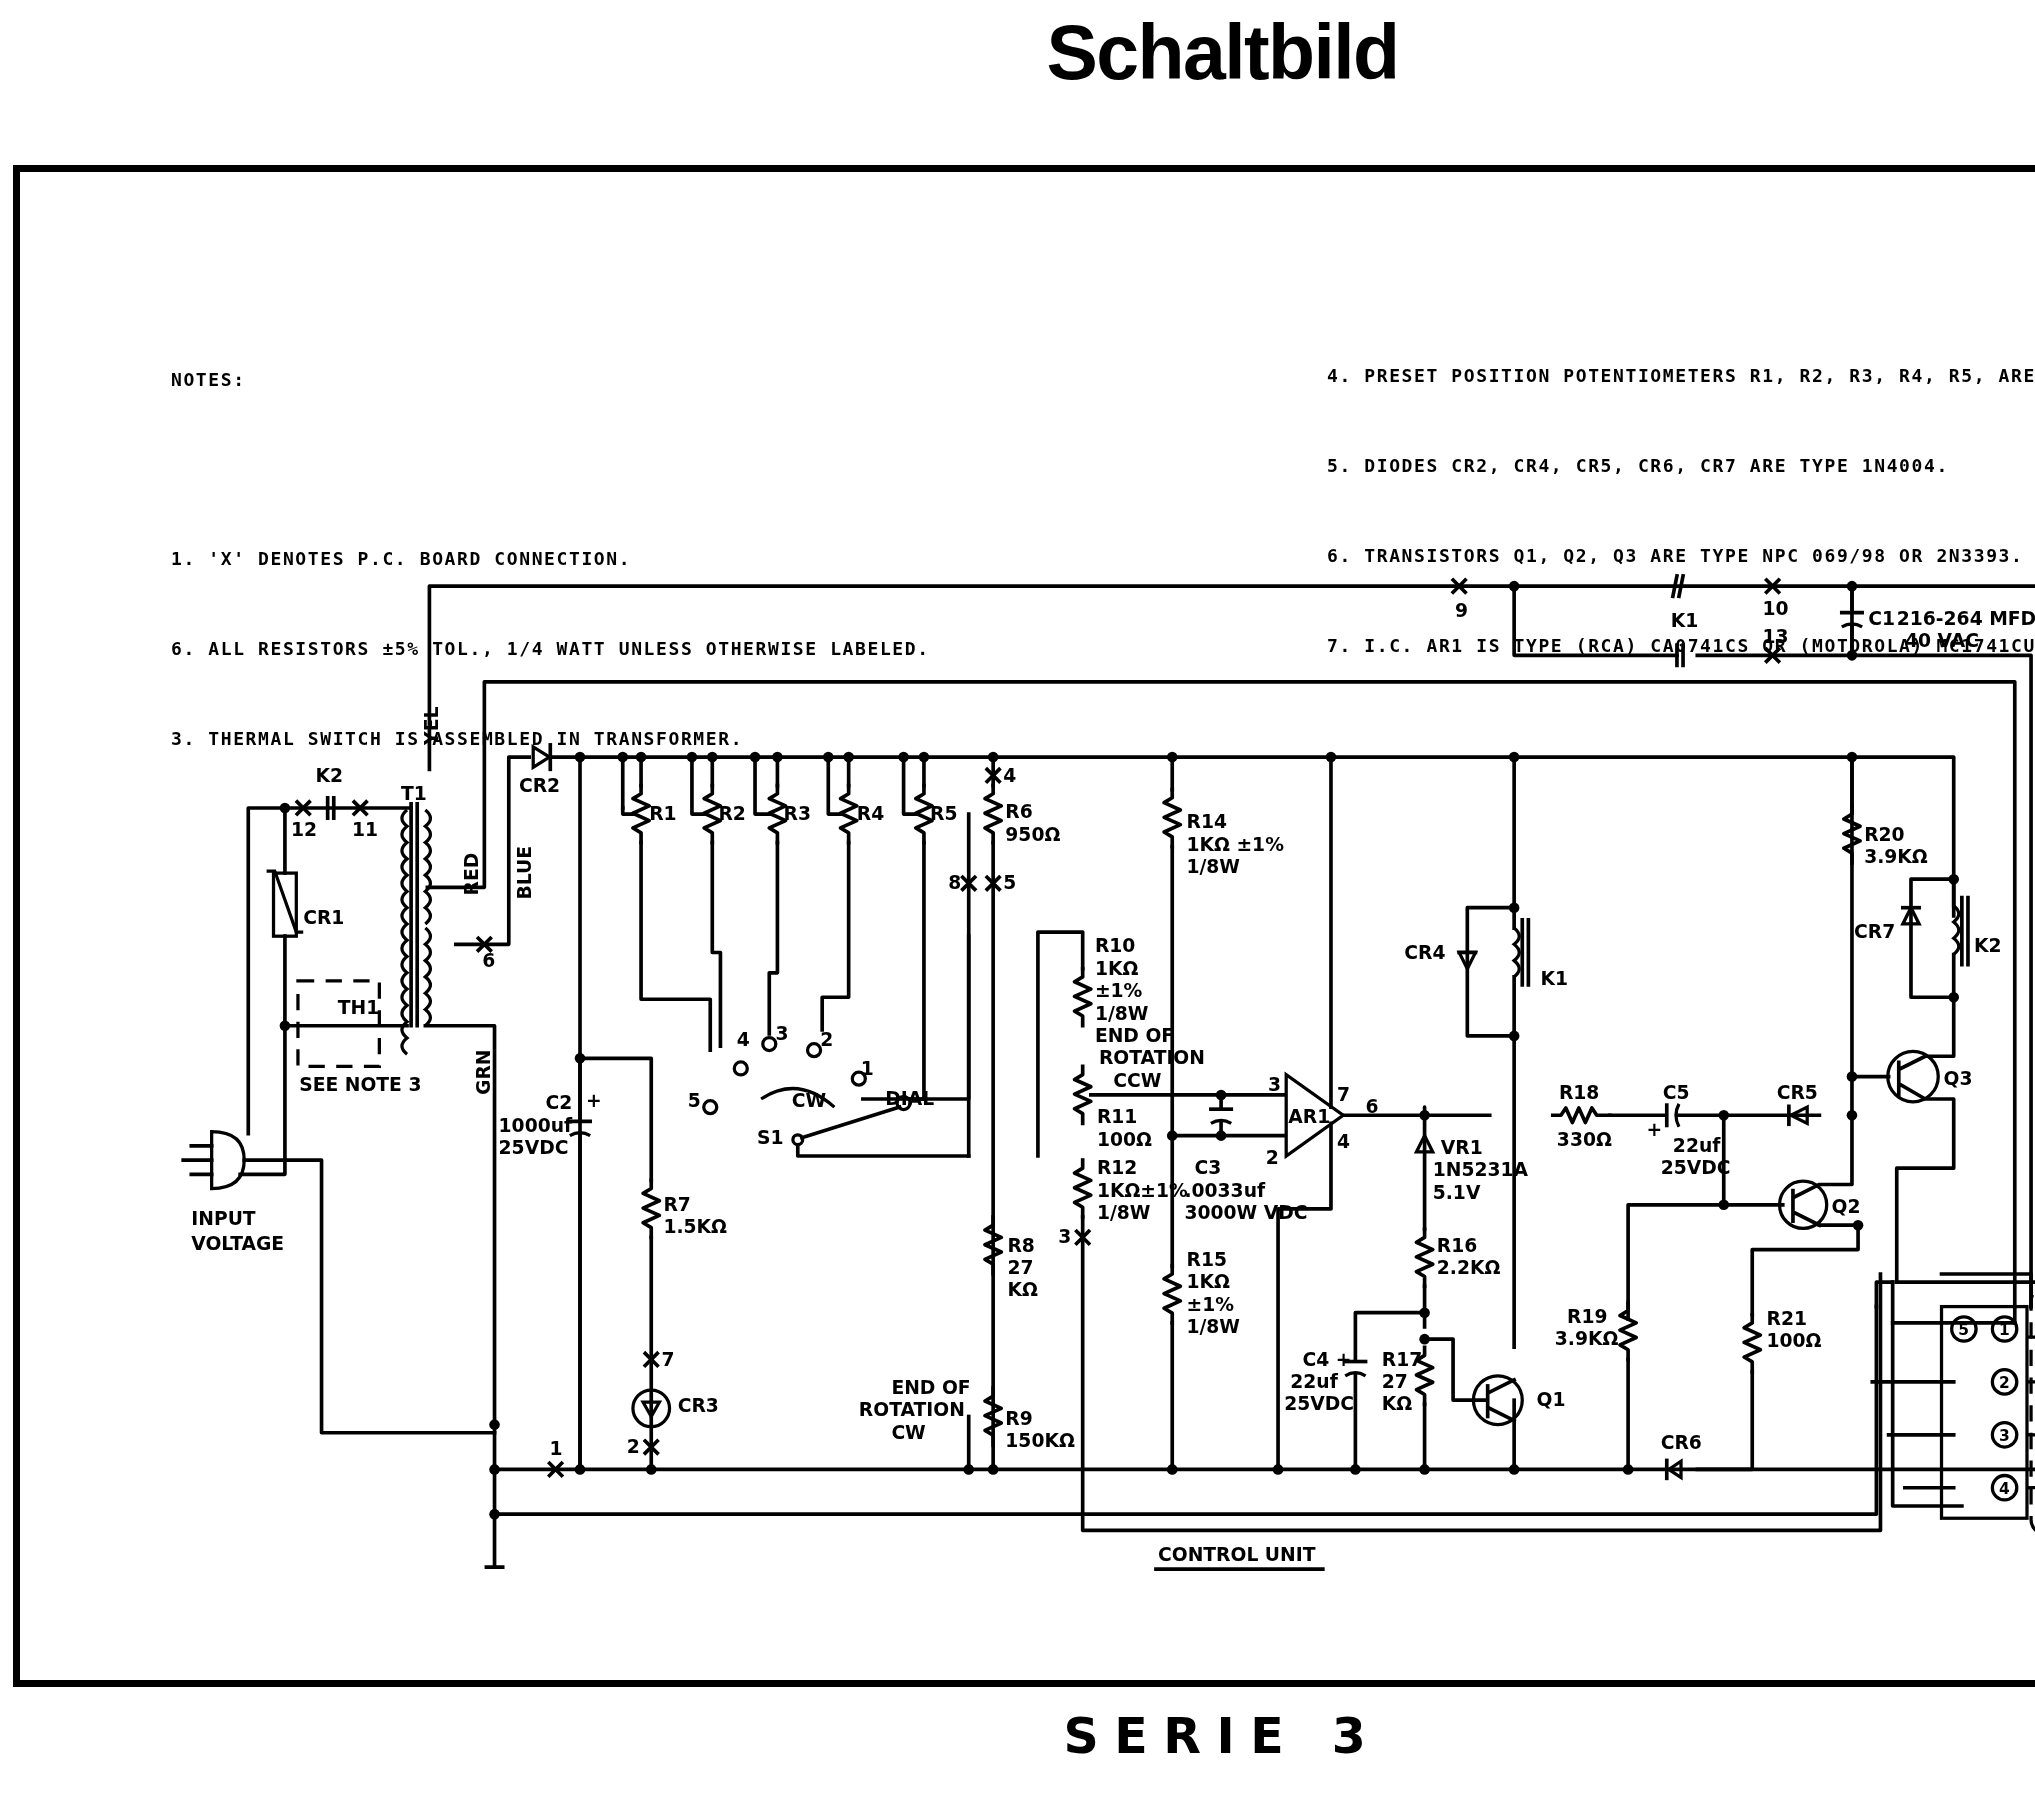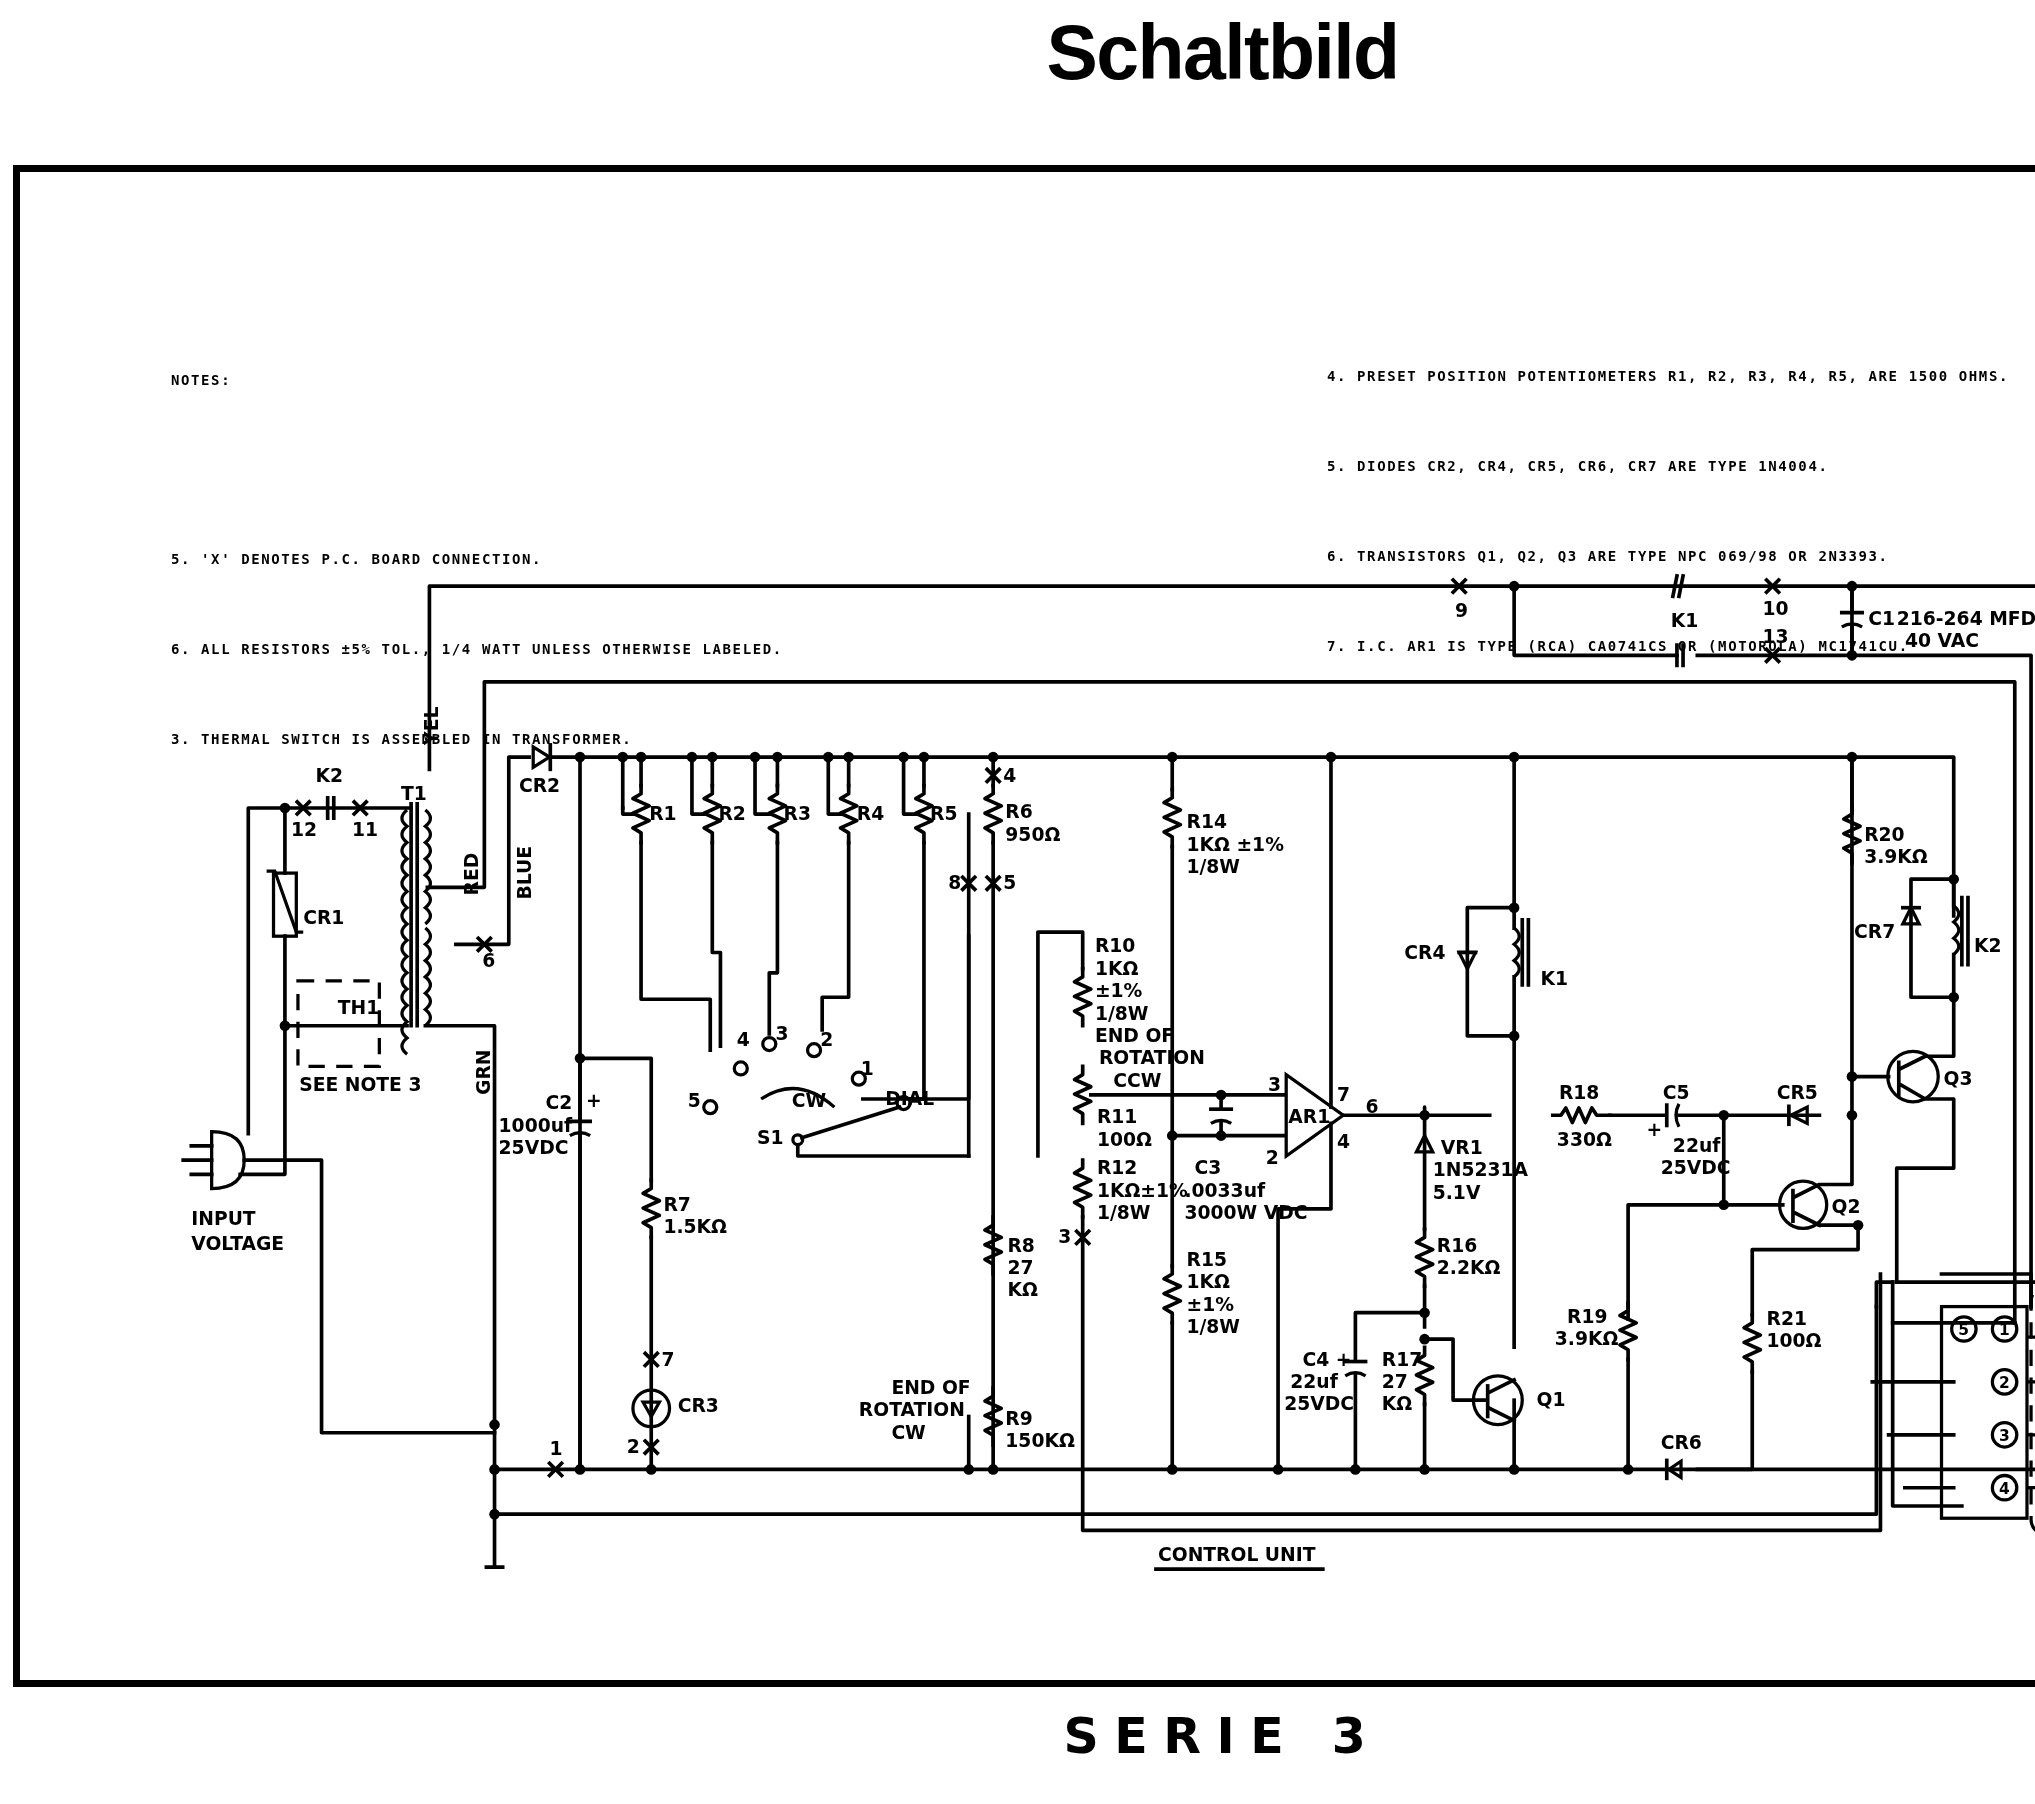--- a/index.html
+++ b/index.html
@@ -1,36 +1,36 @@
 <!DOCTYPE html>
 <html style="font-size:6.5px"><head>
 <meta charset="utf-8">
 <style>
   html,body{margin:0;padding:0;background:#fff;}
   body{width:2445px;height:1804px;position:relative;overflow:hidden;font-family:"DejaVu Sans",sans-serif;color:#000;}
   .title{position:absolute;left:0;width:2445px;top:8.1px;text-align:center;font-family:"Liberation Sans",sans-serif;font-weight:bold;font-size:77px;letter-spacing:-1.6px;}
   .serie{position:absolute;left:0;width:2445px;top:1708px;text-align:center;font-family:"DejaVu Sans",sans-serif;font-weight:bold;font-size:49px;letter-spacing:15.5px;}
   .frame{position:absolute;left:13px;top:165px;width:2423px;height:1522px;border:7.3px solid #000;box-sizing:border-box;}
-  .notes{position:absolute;font-family:"DejaVu Sans Mono",monospace;font-size:14px;font-weight:bold;letter-spacing:1.6px;white-space:pre;line-height:30px;}
+  .notes{position:absolute;font-family:"DejaVu Sans Mono",monospace;font-size:18px;font-weight:bold;letter-spacing:1.6px;white-space:pre;line-height:30px;}
   svg{position:absolute;left:0;top:0;}
   svg text{font-family:"DejaVu Sans",sans-serif;font-weight:bold;fill:#000;}
   .w{stroke:#000;stroke-width:9;fill:none;stroke-linejoin:round;stroke-linecap:square;}
   .wt{stroke:#000;stroke-width:8;fill:none;}
   .dash{stroke:#000;stroke-width:8;fill:none;stroke-dasharray:40 28;}
   .dot{fill:#000;}
 </style>
 </head>
 <body>
 
 <div class="title">Schaltbild</div>
 
 <div class="notes" style="left:171px;top:305px;">
   <div>NOTES:</div>
   <div style="height:29px"></div>
-  <div>5. 'X' DENOTES P.C. BOARD CONNECTION.</div>
+  <div>1. 'X' DENOTES P.C. BOARD CONNECTION.</div>
   <div>6. ALL RESISTORS ±5% TOL., 1/4 WATT UNLESS OTHERWISE LABELED.</div>
   <div>3. THERMAL SWITCH IS ASSEMBLED IN TRANSFORMER.</div>
 </div>
 <div class="notes" style="left:1327px;top:301px;">
   <div>4. PRESET POSITION POTENTIOMETERS R1, R2, R3, R4, R5, ARE 1500 OHMS.</div>
   <div>5. DIODES CR2, CR4, CR5, CR6, CR7 ARE TYPE 1N4004.</div>
   <div>6. TRANSISTORS Q1, Q2, Q3 ARE TYPE NPC 069/98 OR 2N3393.</div>
   <div>7. I.C. AR1 IS TYPE (RCA) CA0741CS OR (MOTOROLA) MC1741CU.</div>
 </div>
 

